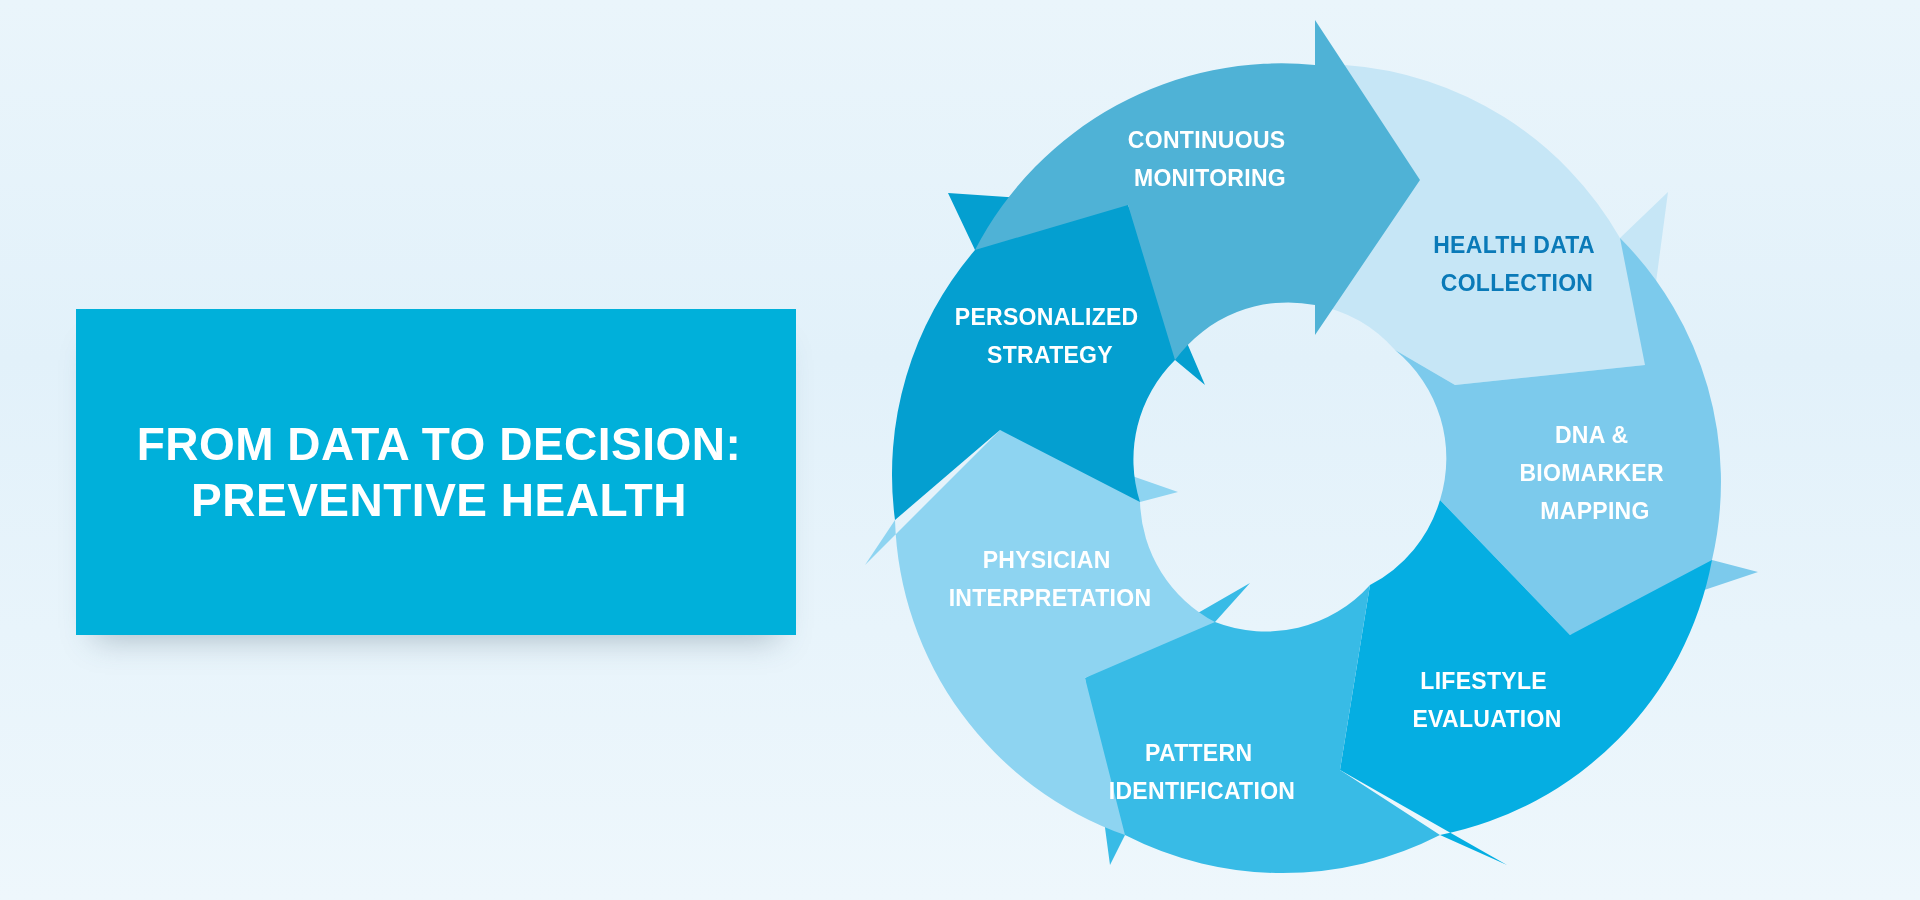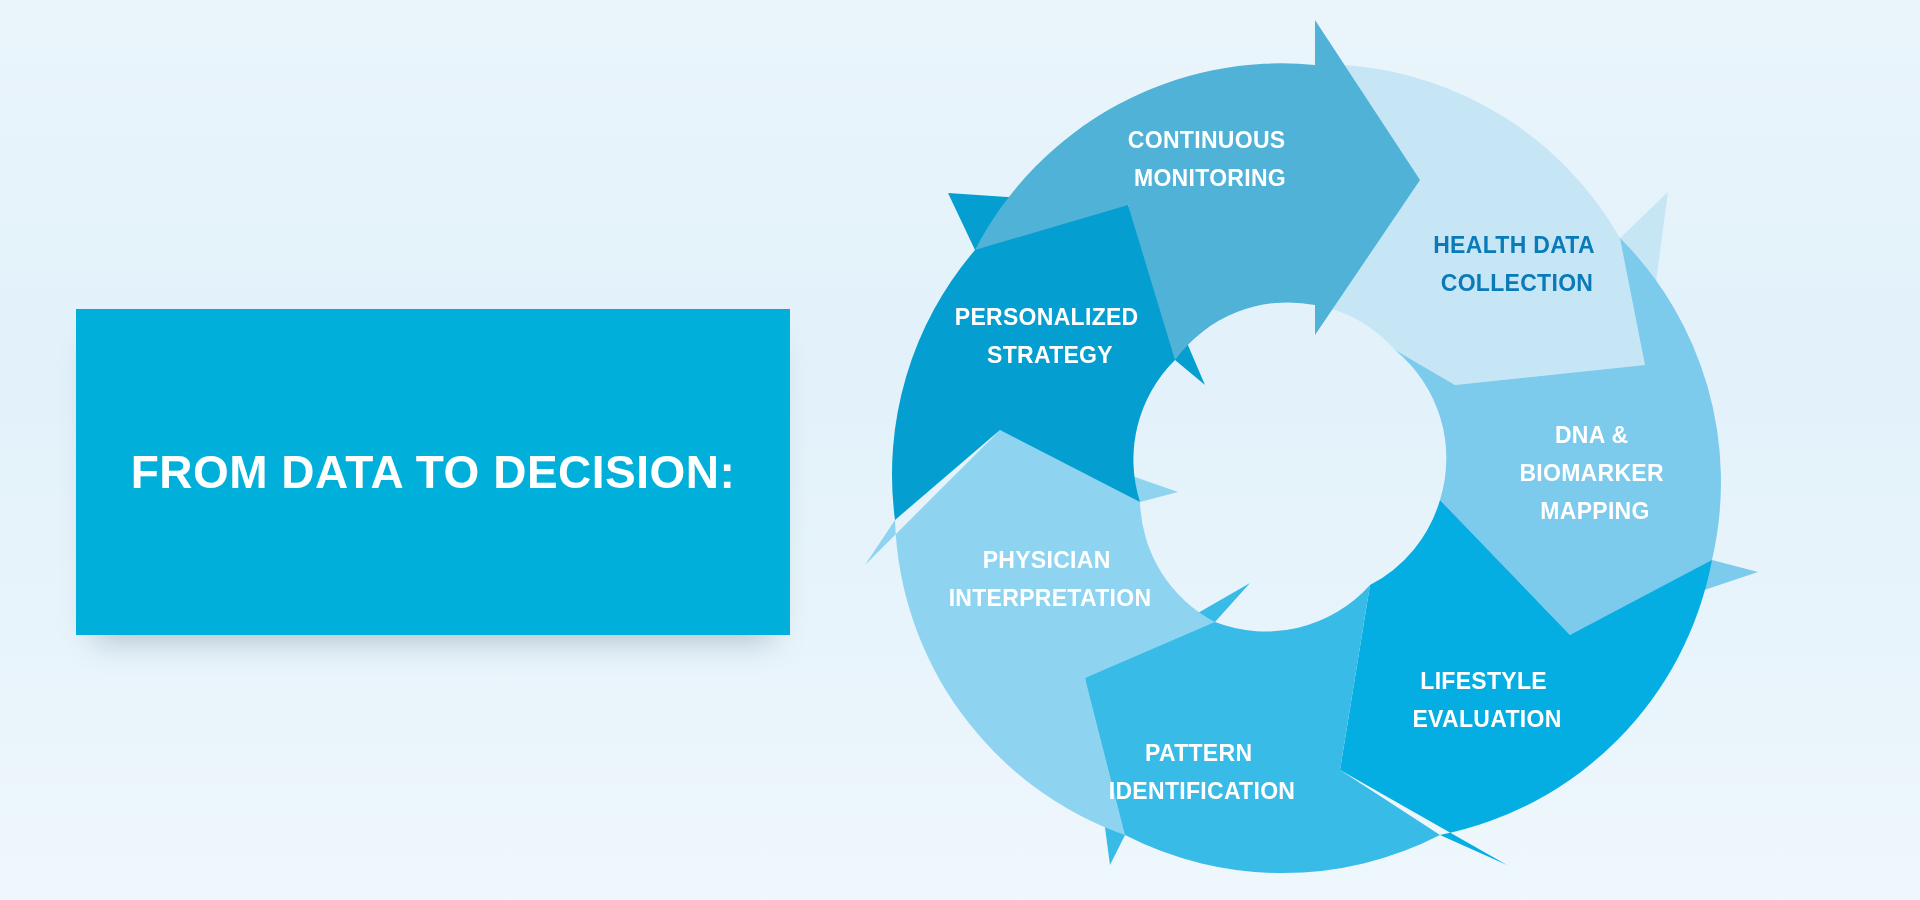--- a/index.html
+++ b/index.html
@@ -5,37 +5,38 @@
   html, body { margin: 0; padding: 0; }
   body {
     width: 1920px; height: 900px; overflow: hidden; position: relative;
     background: linear-gradient(180deg, #eaf5fb 0%, #e2f1fa 40%, #eef7fc 100%);
     font-family: "Liberation Sans", "DejaVu Sans", sans-serif;
   }
   .title-box {
     position: absolute; left: 76px; top: 309px; width: 714px; height: 326px;
     background: #00b0da;
     box-shadow: 0 22px 30px -18px rgba(60,90,110,0.35);
-    display: flex; flex-direction: column; align-items: center; justify-content: center;
+    display: flex; flex-direction: column; align-items: center; justify-content: center; padding-left: 6px;
   }
   .title-line {
     color: #ffffff; font-weight: 700; font-size: 46px; line-height: 56px;
     letter-spacing: 0.5px; text-align: center; white-space: nowrap;
   }
   svg.cycle { position: absolute; left: 0; top: 0; }
   .seg-label {
     font-family: "Liberation Sans", "DejaVu Sans", sans-serif;
     font-weight: 700; font-size: 23px; text-anchor: middle; letter-spacing: 0.3px;
   }
 </style>
 </head>
 <body>
 
 <div class="title-box">
   <div class="title-line">FROM DATA TO DECISION:</div>
+  <div class="title-line">PREVENTIVE HEALTH</div>
 </div>
 
 <svg class="cycle" width="1920" height="900" viewBox="0 0 1920 900">
 
   <path fill="#c6e6f6" d="M1345,65 A345,345 0 0 1 1620,238 L1668,192 L1645,365 L1455,385 L1395,350 A140,140 0 0 0 1315,305 Z"></path>
 
   <path fill="#7ccaec" d="M1620,238 A345,345 0 0 1 1712,560 L1758,572 L1570,635 L1440,500 A140,140 0 0 0 1395,350 L1455,385 L1645,365 Z"></path>
 
   <path fill="#05aee2" d="M1712,560 A345,345 0 0 1 1440,835 L1507,865 L1340,770 L1370,585 A140,140 0 0 0 1440,500 L1570,635 Z"></path>
 

